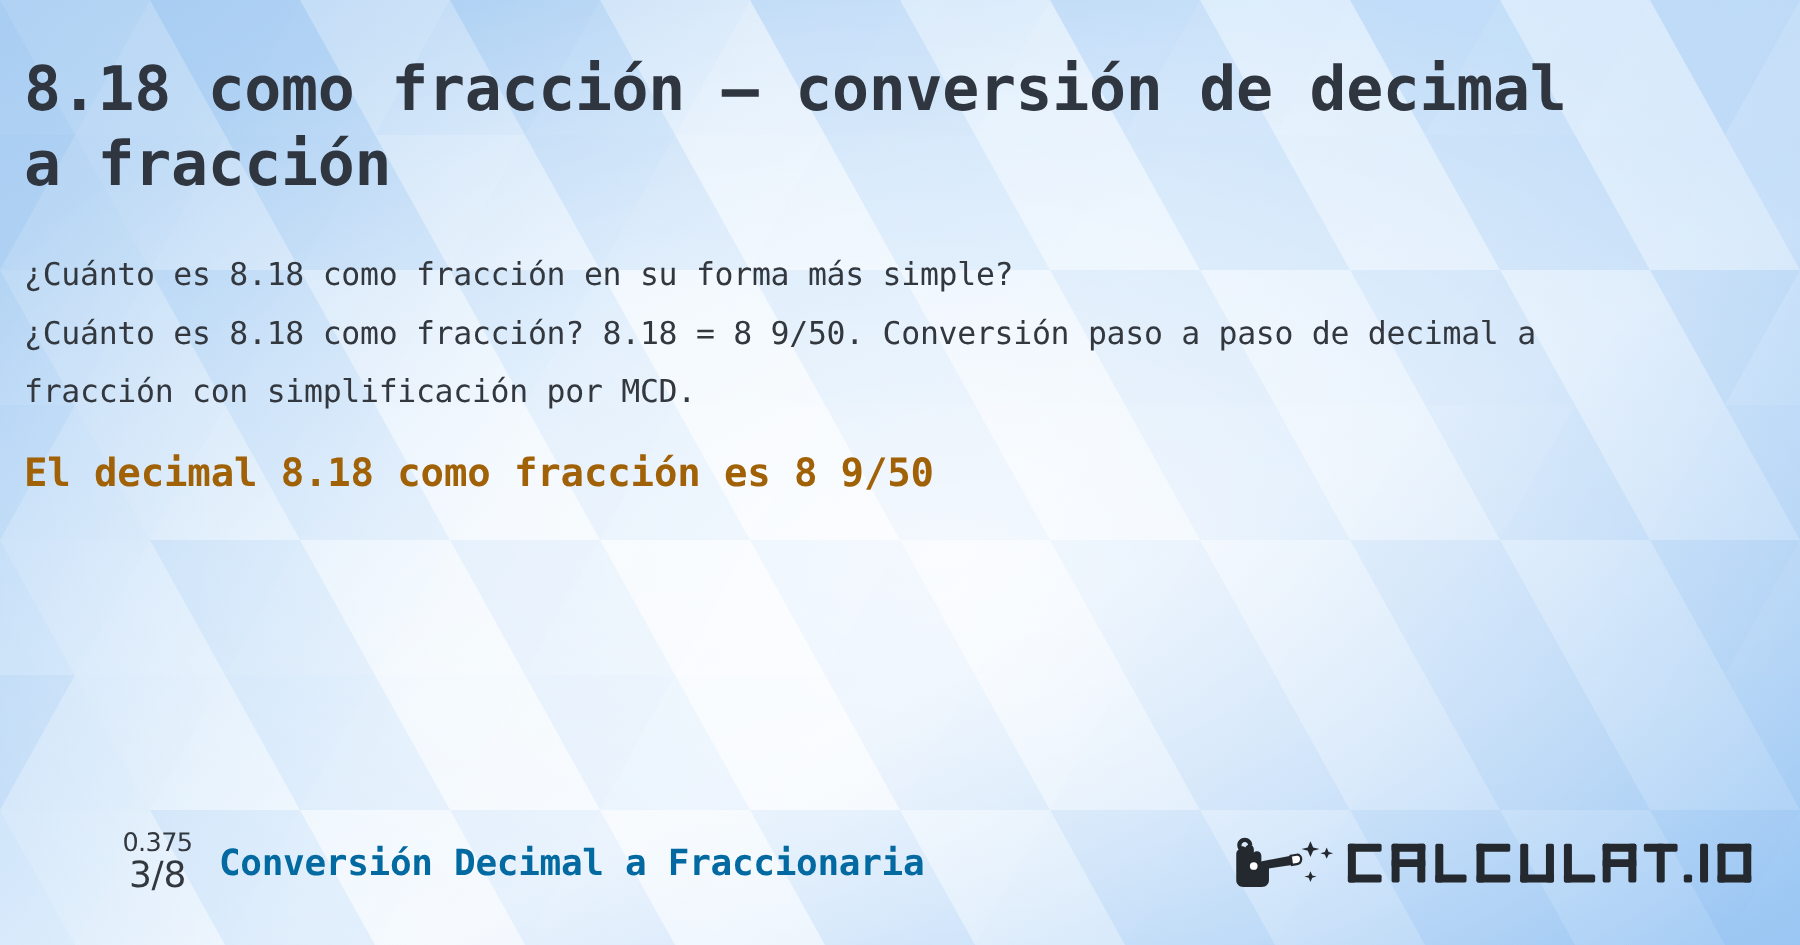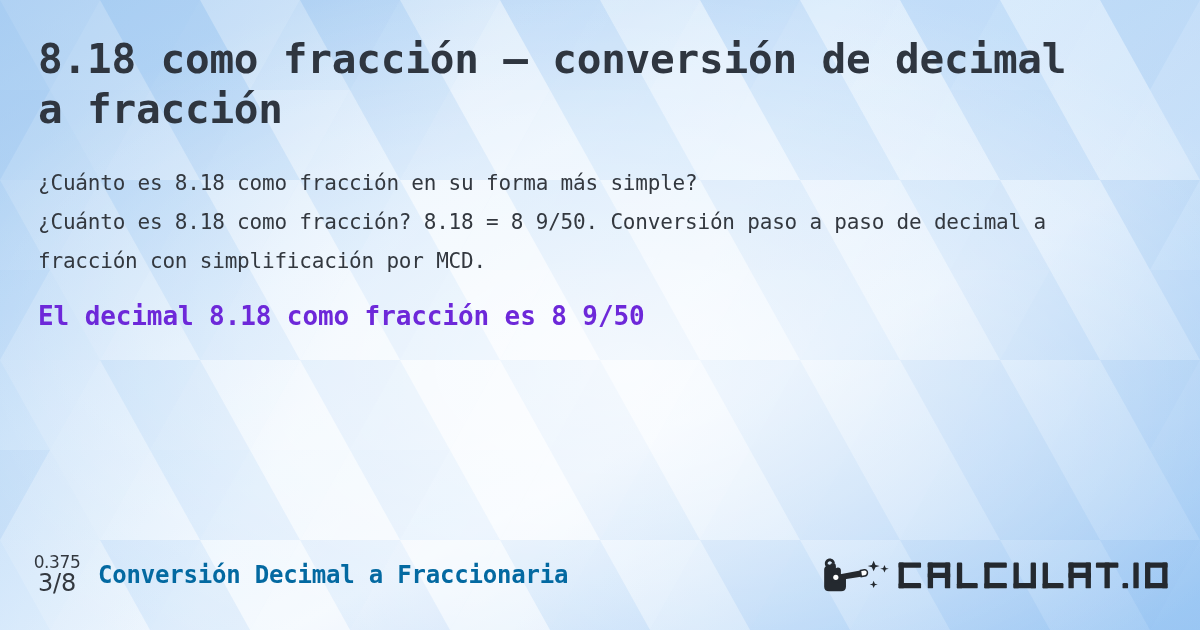--- a/index.html
+++ b/index.html
@@ -42,21 +42,21 @@
       linear-gradient(118deg, rgba(168,205,242,0.55) 0%, rgba(255,255,255,0.10) 34%, rgba(255,255,255,0.0) 55%, rgba(150,196,242,0.40) 100%);
     pointer-events: none;
   }
 
   
   #content {
     position: relative;
     z-index: 3;
     width: 1200px;
     height: 630px;
-    padding: 30px 30px 0 38px;
+    padding: 30px 30px 0 16px;
   }
 
   .page-title {
     font-family: "DejaVu Sans Mono", "Liberation Mono", monospace;
     font-weight: bold;
     font-size: 41px;
     line-height: 50px;
     color: #2f3640;
     letter-spacing: -0.2px;
     max-width: 1040px;
@@ -72,21 +72,21 @@
     max-width: 1070px;
     letter-spacing: -0.2px;
   }
 
   .result-line {
     margin-top: 18px;
     font-family: "DejaVu Sans Mono", "Liberation Mono", monospace;
     font-weight: bold;
     font-size: 26px;
     line-height: 34px;
-    color: #6d28d9;
+    color: #a16207;
     letter-spacing: -0.1px;
   }
 
   
   #footer {
     position: absolute;
     left: 0;
     right: 0;
     bottom: 28px;
     height: 54px;
@@ -105,20 +105,21 @@
 
   .frac-icon {
     display: flex;
     flex-direction: column;
     align-items: center;
     justify-content: center;
     line-height: 1.08;
     font-family: "DejaVu Sans", "Liberation Sans", sans-serif;
     color: #33383f;
     width: 54px;
+    margin-left: 48px;
   }
   .frac-icon .frac-top { font-size: 17px; letter-spacing: -0.4px; }
   .frac-icon .frac-bot { font-size: 24px; letter-spacing: -0.2px; }
 
   .footer-title {
     font-family: "DejaVu Sans Mono", "Liberation Mono", monospace;
     font-weight: bold;
     font-size: 24px;
     color: #0369a1;
     letter-spacing: -0.2px;

